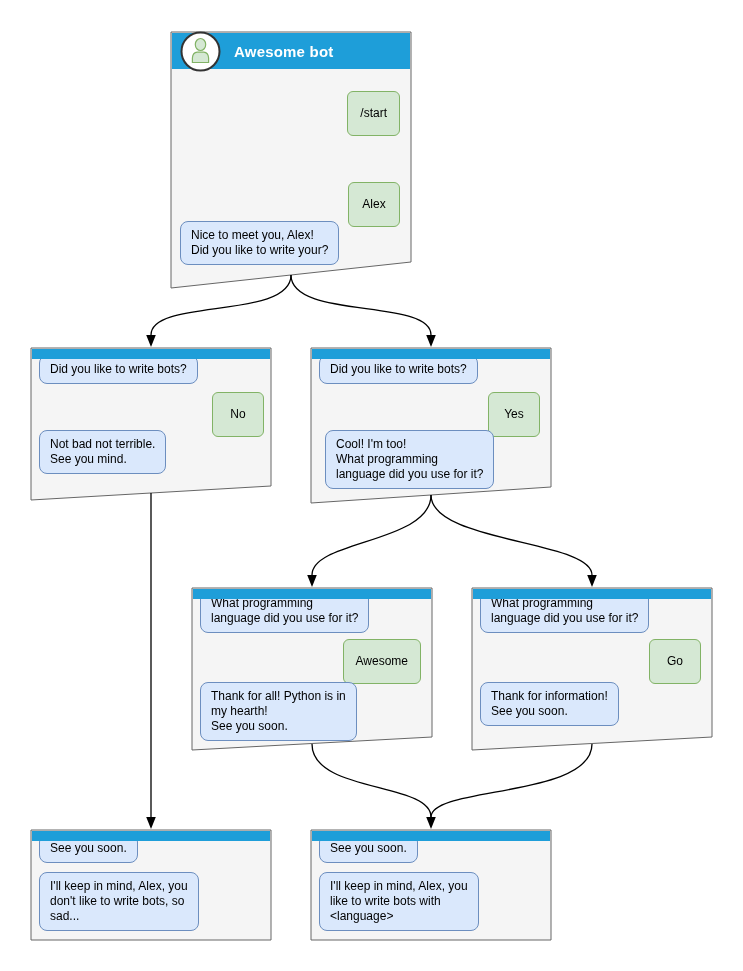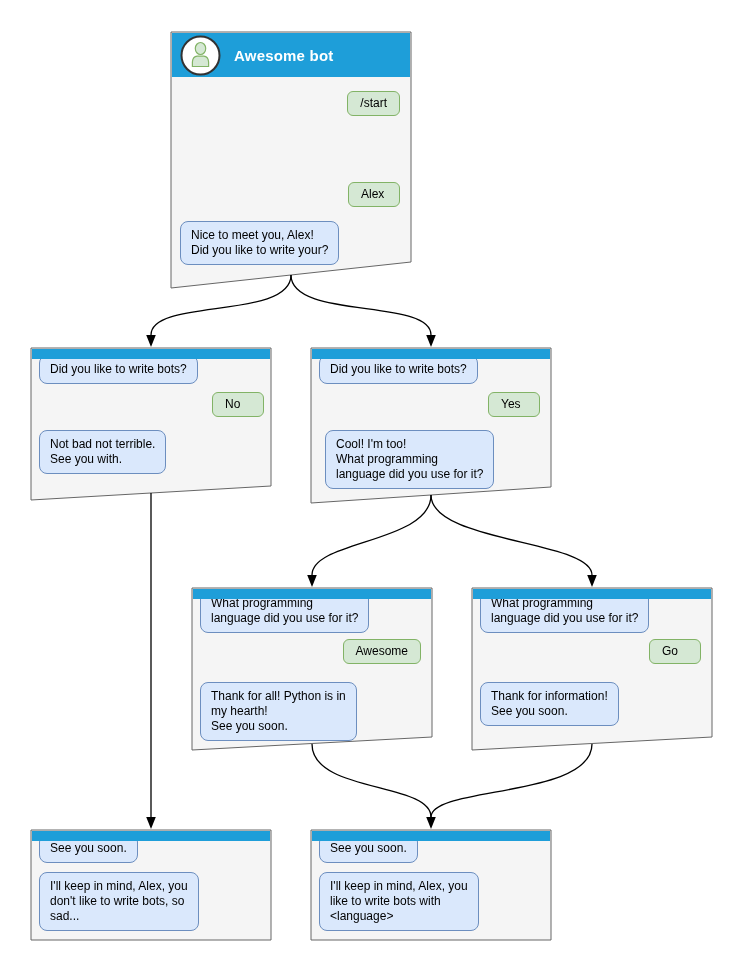--- a/index.html
+++ b/index.html
@@ -13,31 +13,31 @@
     position:relative;width:743px;height:971px;overflow:hidden;
     font-family:"Liberation Sans",sans-serif;color:#000;
   }
   .diagram-svg{position:absolute;left:0;top:0;z-index:0;}
   .win-shape{fill:var(--window-fill);stroke:var(--window-border);stroke-width:1;}
   .edge{fill:none;stroke:var(--arrow);stroke-width:1.3;}
   .arrow-head{fill:var(--arrow);stroke:none;}
   .window{position:absolute;z-index:1;}
   .win-header{position:absolute;left:1px;top:1px;width:238px;background:var(--header);z-index:2;}
   .win-header.thin{height:10px;}
-  .win-header.main{height:44px;display:flex;align-items:center;padding-left:8px;width:230px;}
+  .win-header.main{height:36px;display:flex;align-items:center;padding-left:8px;width:230px;}
   .avatar{width:41px;height:41px;flex:0 0 auto;}
   .title{color:#fff;font-weight:bold;font-size:15px;margin-left:13px;letter-spacing:.2px;}
   .bubble{
     position:absolute;z-index:1;font-size:12px;line-height:15px;
     padding:6px 10px;white-space:pre-line;border-radius:8px;
   }
   .bubble.bot{background:var(--bot-fill);border:1px solid var(--bot-border);}
   .bubble.user{
     background:var(--user-fill);border:1px solid var(--user-border);
-    border-radius:6px;padding:4px 12px;min-width:26px;text-align:left;
+    border-radius:6px;padding:14px 12px;min-width:26px;text-align:center;
   }
 </style>
 </head>
 <body>
 
 <svg class="diagram-svg" width="743" height="971" viewBox="0 0 743 971">
 
   <polygon class="win-shape" points="171,32 411,32 411,262 171,288"></polygon>
   <polygon class="win-shape" points="31,348 271,348 271,486 31,500"></polygon>
   <polygon class="win-shape" points="311,348 551,348 551,487 311,503"></polygon>
@@ -77,21 +77,21 @@
   <div class="bubble user" style="top:150px;right:11px">Alex</div>
   <div class="bubble bot" style="top:189px;left:9px">Nice to meet you, Alex!
 Did you like to write your?</div>
 </div>
 
 <div class="window" style="left:31px;top:348px;width:240px;height:152px;">
   <div class="win-header thin"></div>
   <div class="bubble bot" style="top:7px;left:8px">Did you like to write bots?</div>
   <div class="bubble user" style="top:44px;right:7px">No</div>
   <div class="bubble bot" style="top:82px;left:8px">Not bad not terrible.
-See you with.</div>
+See you mind.</div>
 </div>
 
 <div class="window" style="left:311px;top:348px;width:240px;height:155px;">
   <div class="win-header thin"></div>
   <div class="bubble bot" style="top:7px;left:8px">Did you like to write bots?</div>
   <div class="bubble user" style="top:44px;right:11px">Yes</div>
   <div class="bubble bot" style="top:82px;left:14px">Cool! I'm too!
 What programming
 language did you use for it?</div>
 </div>

